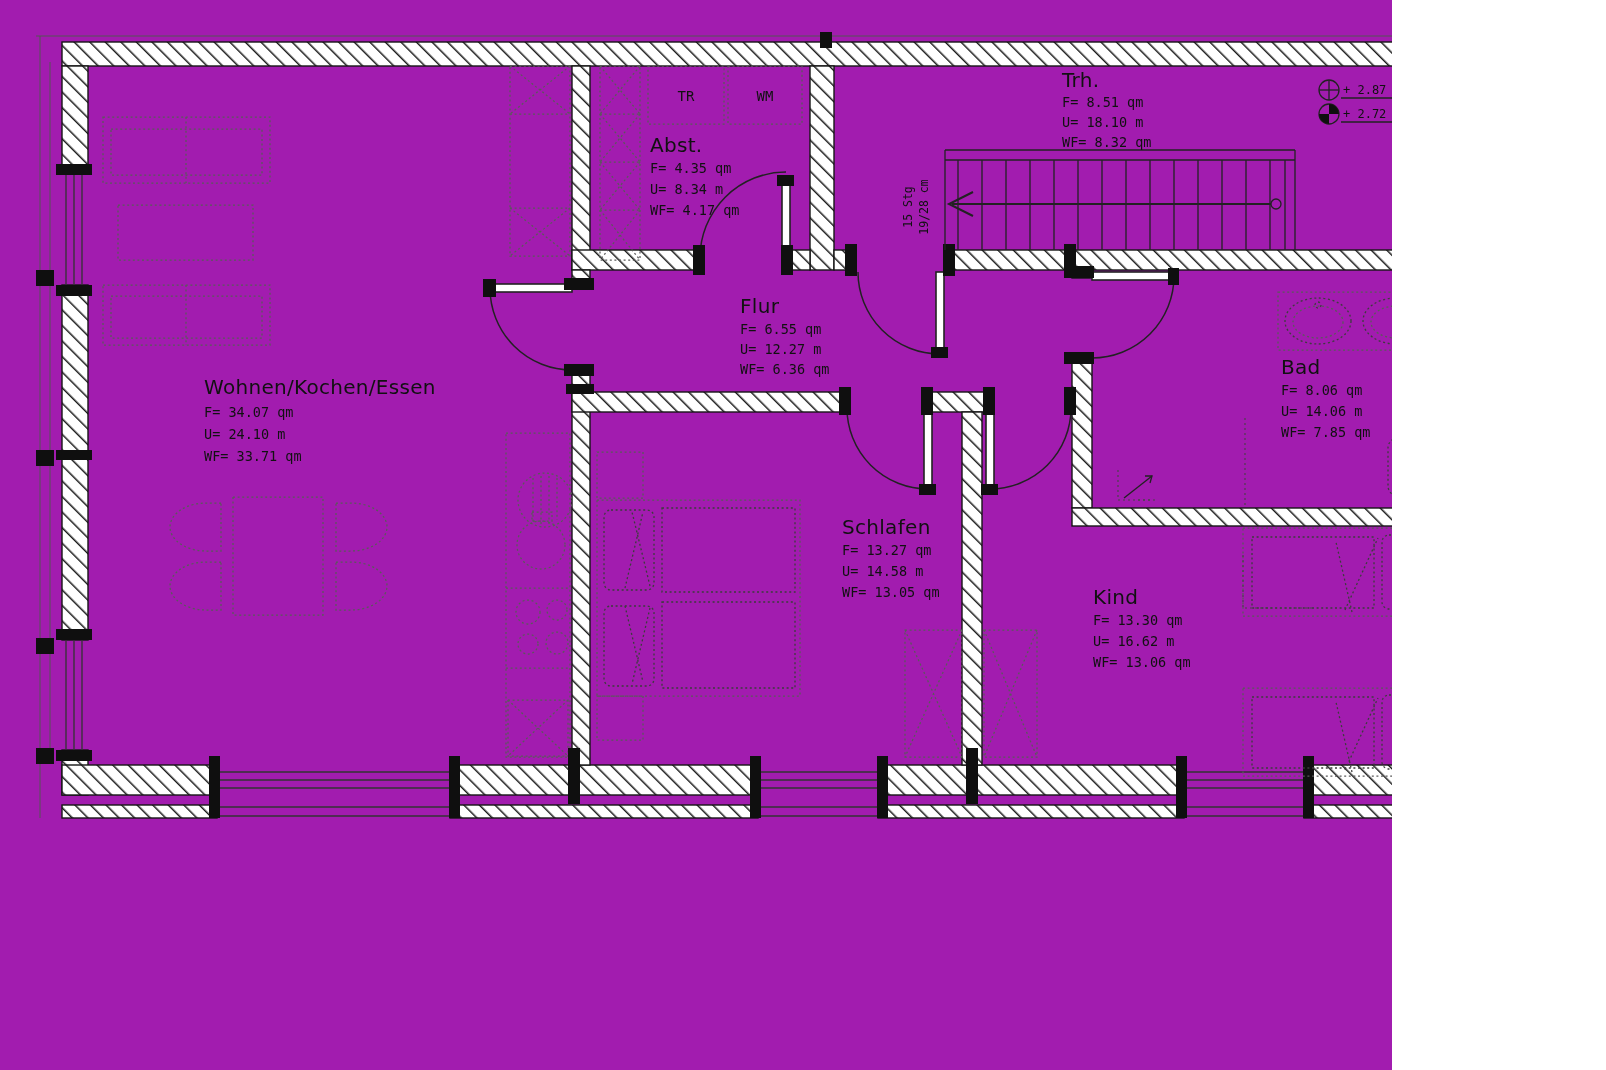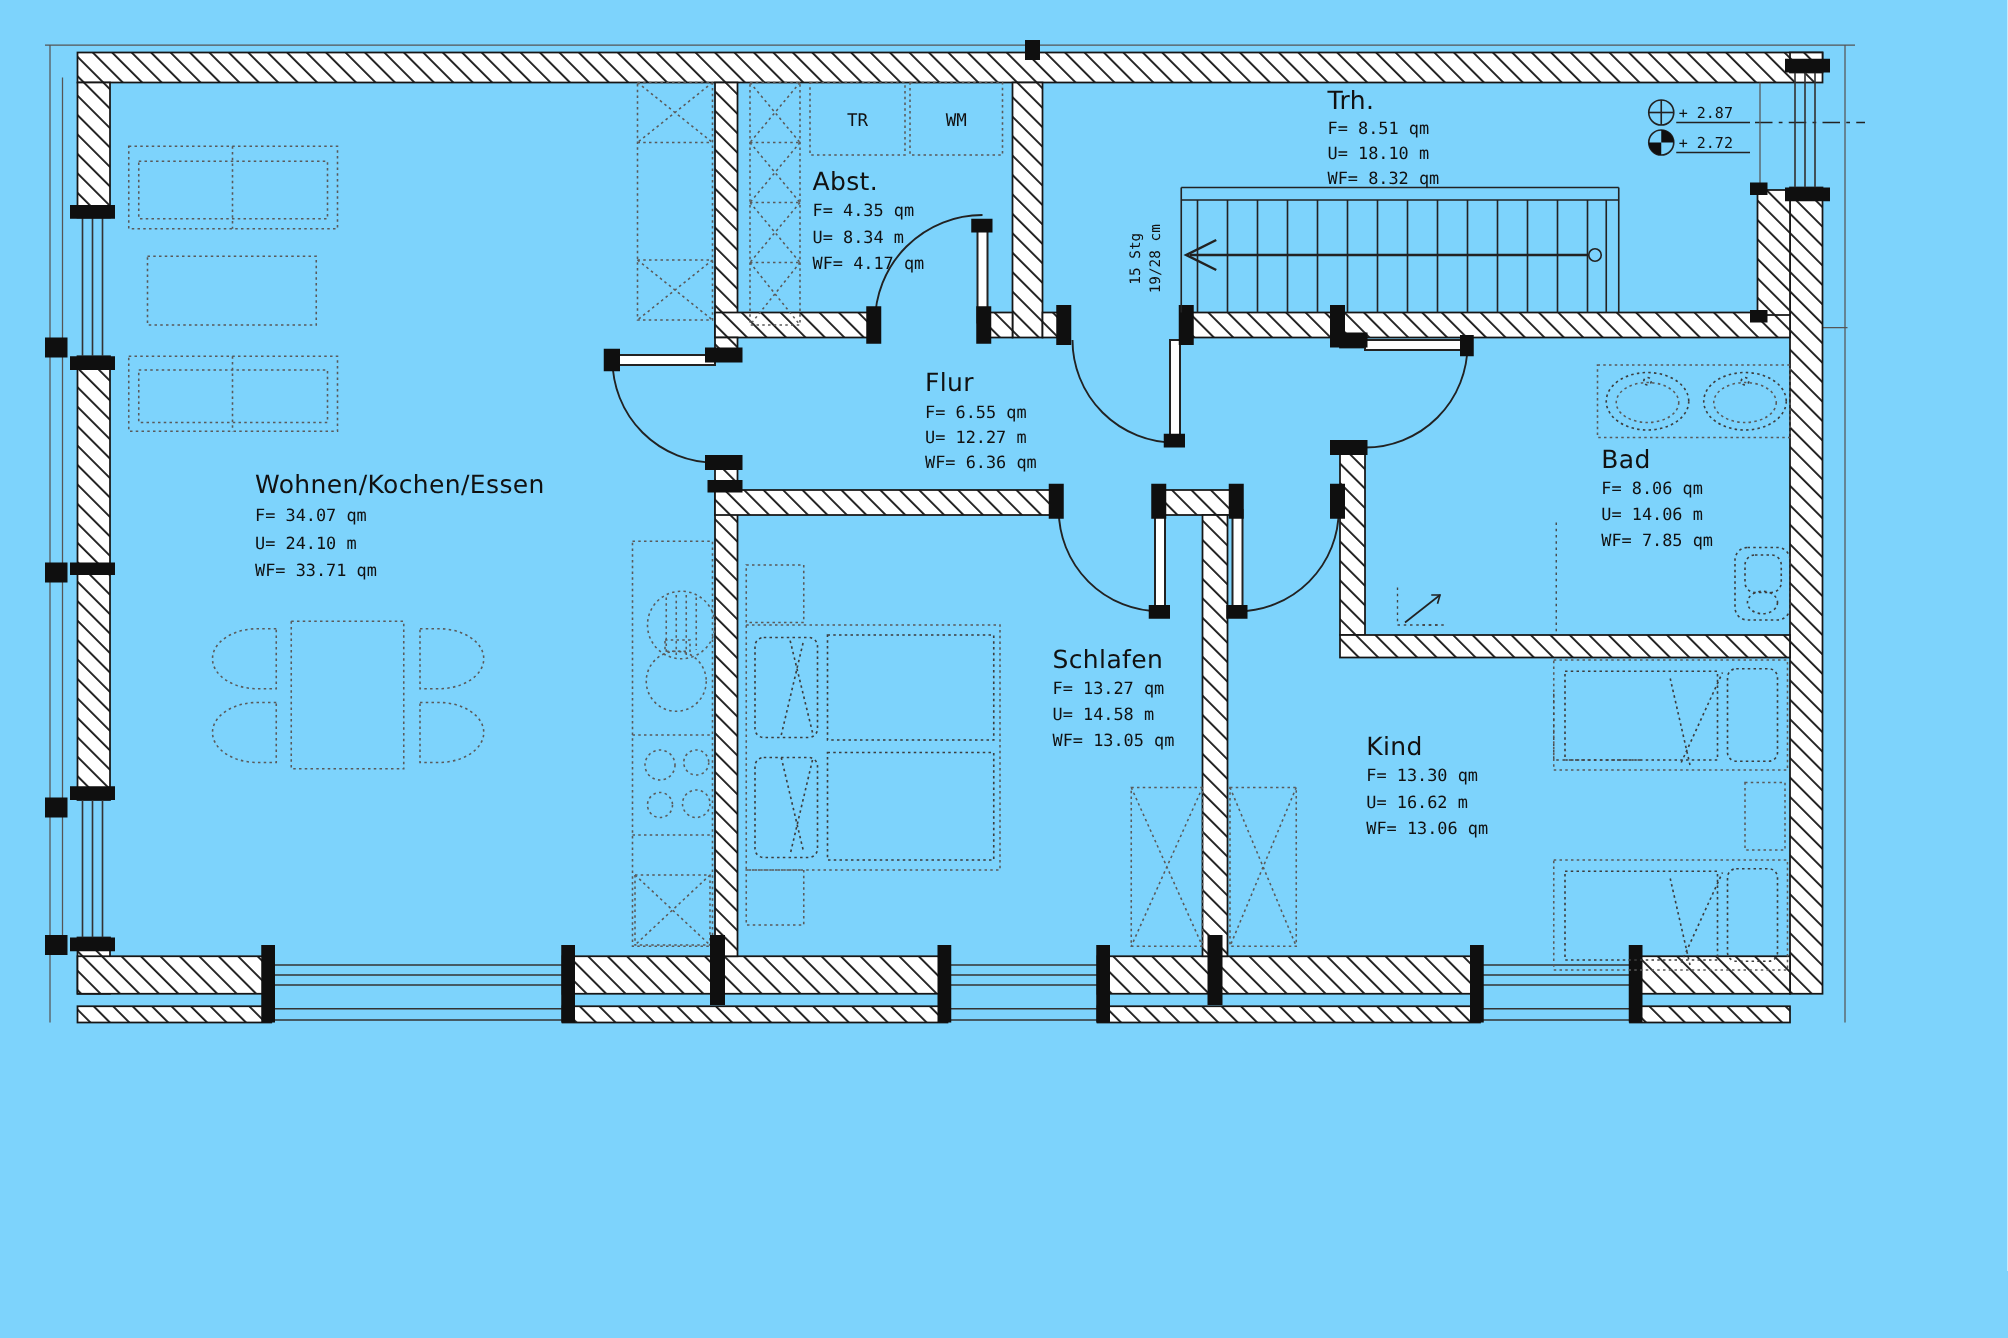--- a/index.html
+++ b/index.html
@@ -1,16 +1,16 @@
 <!DOCTYPE html>
 <html><head>
 <meta charset="utf-8">
 <style>
   html,body{margin:0;padding:0;background:#ffffff;}
-  .page{width:1606px;height:1070px;background:#7dd3fc;position:relative;overflow:hidden;}
+  .page{width:1392px;height:1070px;background:#a21caf;position:relative;overflow:hidden;}
   svg{display:block;}
   .w{stroke:#161616;stroke-width:1.4;}
   .t{stroke:#222;stroke-width:1.3;fill:none;}
   .t2{stroke:#222;stroke-width:2;fill:none;}
   .arc{stroke:#222;stroke-width:1.5;fill:none;}
   .leaf{fill:#fff;stroke:#222;stroke-width:1.6;}
   .post{fill:#0f0f0f;stroke:none;}
   .wl{stroke:#333;stroke-width:1.3;fill:none;}
   .fr{stroke:#555;stroke-width:1;fill:none;}
   .f{fill:none;stroke:#5a5a5a;stroke-width:1.25;stroke-dasharray:2 2.6;}

